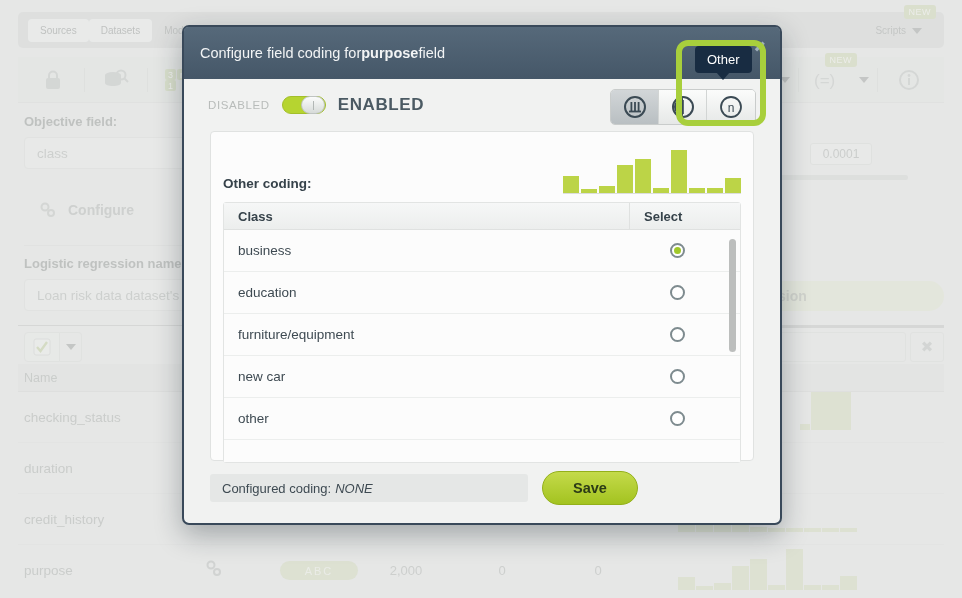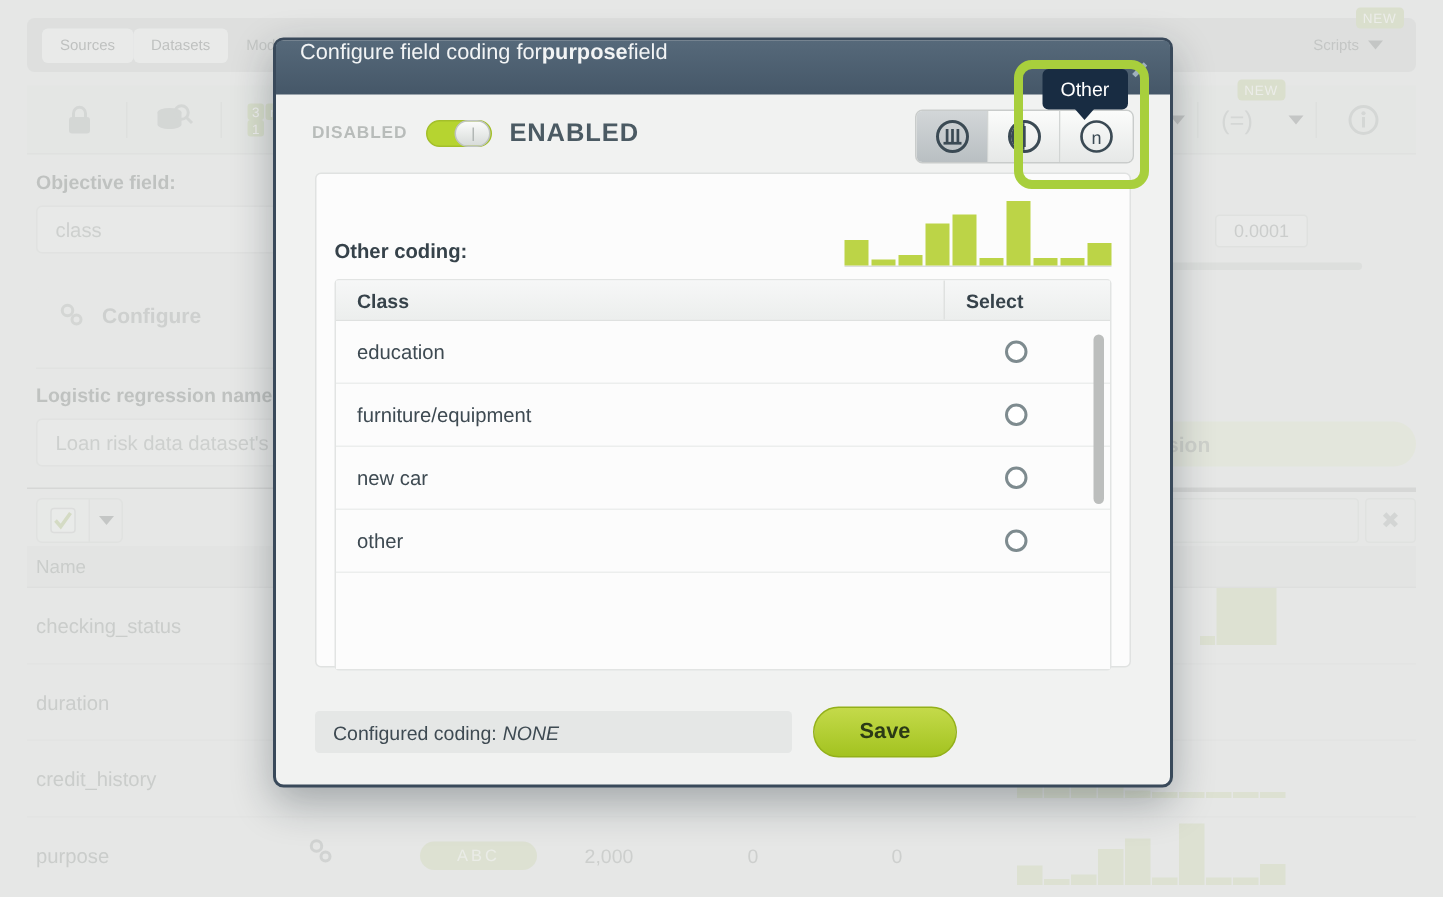--- a/index.html
+++ b/index.html
@@ -141,36 +141,36 @@
 
   
   .modal {
     position: absolute; left: 182px; top: 25px; width: 600px; height: 500px;
     background: #f1f2f1; border-radius: 7px;
     border: 2px solid #39495a;
     box-shadow: 0 10px 28px rgba(20,30,40,.32);
     overflow: visible;
   }
   .modal-title {
-    height: 36px; border-radius: 4px 4px 0 0;
+    height: 52px; border-radius: 4px 4px 0 0;
     background: linear-gradient(#56697a, #455768);
-    display: flex; padding: 0 16px;
+    display: flex; align-items: center; padding: 0 16px;
     color: #f2f4f5; font-size: 14.5px; position: relative;
   }
   .modal-title b { font-weight: bold; }
   .modal-close {
     position: absolute; right: 14px; top: 11px; color: #9fb0bd; font-size: 15px;
   }
   .modal-body { padding: 0; }
 
   .row-toggle {
     height: 52px; display: flex; align-items: center; padding: 0 24px;
     position: relative;
   }
-  .lbl-dis { font-size: 11.5px; font-weight: bold; letter-spacing: .6px; color: #b8bcba; }
+  .lbl-dis { font-size: 11.5px; font-weight: normal; letter-spacing: .6px; color: #b8bcba; }
   .lbl-en { font-size: 17px; font-weight: bold; letter-spacing: .6px; color: #4b5a63; }
   .switch {
     width: 44px; height: 18px; border-radius: 10px; margin: 0 12px;
     background: #b6d430; position: relative;
     border: 1px solid #a3bf2a;
   }
   .switch .knob {
     position: absolute; right: 0px; top: -1px; width: 24px; height: 18px;
     border-radius: 10px; background: linear-gradient(#fbfcfb,#d7dbd9);
     border: 1px solid #bfc4c2;
@@ -544,20 +544,26 @@
               <i style="height:15px"></i>
           </div>
         </div>
 
         <div class="tbl">
           <div class="tbl-head">
             <div class="th c1">Class</div>
             <div class="th c2">Select</div>
           </div>
           <div class="tbl-scroll">
+            <div class="tr">
+              <div class="td1">business</div>
+              <div class="td2">
+                  <span class="radio on"></span>
+                </div>
+            </div>
             <div class="tr">
               <div class="td1">education</div>
               <div class="td2">
                   <span class="radio"></span>
                 </div>
             </div>
             <div class="tr">
               <div class="td1">furniture/equipment</div>
               <div class="td2">
                   <span class="radio"></span>

